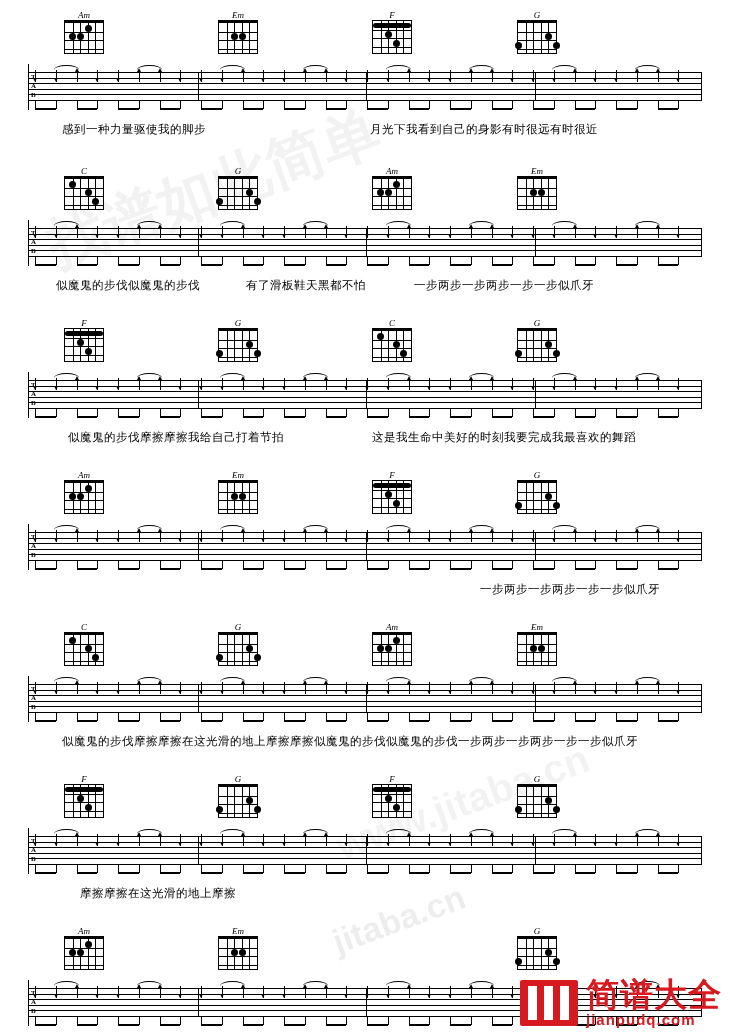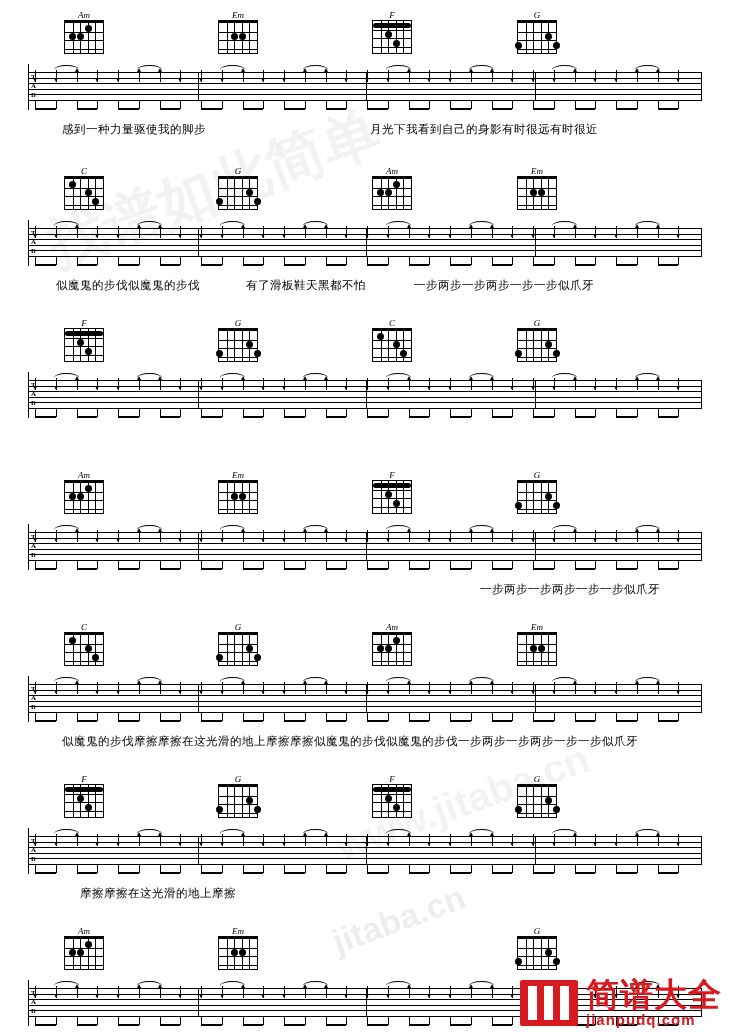--- a/index.html
+++ b/index.html
@@ -670,20 +670,22 @@
             <div class="slur" style="left: 605.75px; width: 24.75px; top: 1px;"></div>
             <div class="arrow" style="left: 628.5px; top: 6px; height: 12px;"></div>
             <div class="ah up" style="left: 626.5px; top: 4px;"></div>
             <div class="stem" style="left: 628.5px; top: 36px; height: 9px;"></div>
             <div class="beam" style="left: 628.5px; width: 20.75px; top: 44px;"></div>
             <div class="arrow" style="left: 649.25px; top: 6px; height: 12px;"></div>
             <div class="ah dn" style="left: 647.25px; top: 14px;"></div>
             <div class="stem" style="left: 649.25px; top: 36px; height: 9px;"></div>
           </div>
         </div>
+        <div class="lyr" style="left: 68px; top: 112px;">似魔鬼的步伐摩擦摩擦我给自己打着节拍</div>
+        <div class="lyr" style="left: 372px; top: 112px;">这是我生命中美好的时刻我要完成我最喜欢的舞蹈</div>
       </div>
       <div class="system" style="top: 470px;">
         <div class="chords">
           <div class="chord" style="left: 62px; top: 0px;">
             <div class="nm">Am</div>
             <div class="grid">
               <div class="v" style="left: 7.6px;"></div>
               <div class="v" style="left: 15.2px;"></div>
               <div class="v" style="left: 22.8px;"></div>
               <div class="v" style="left: 30.4px;"></div>

